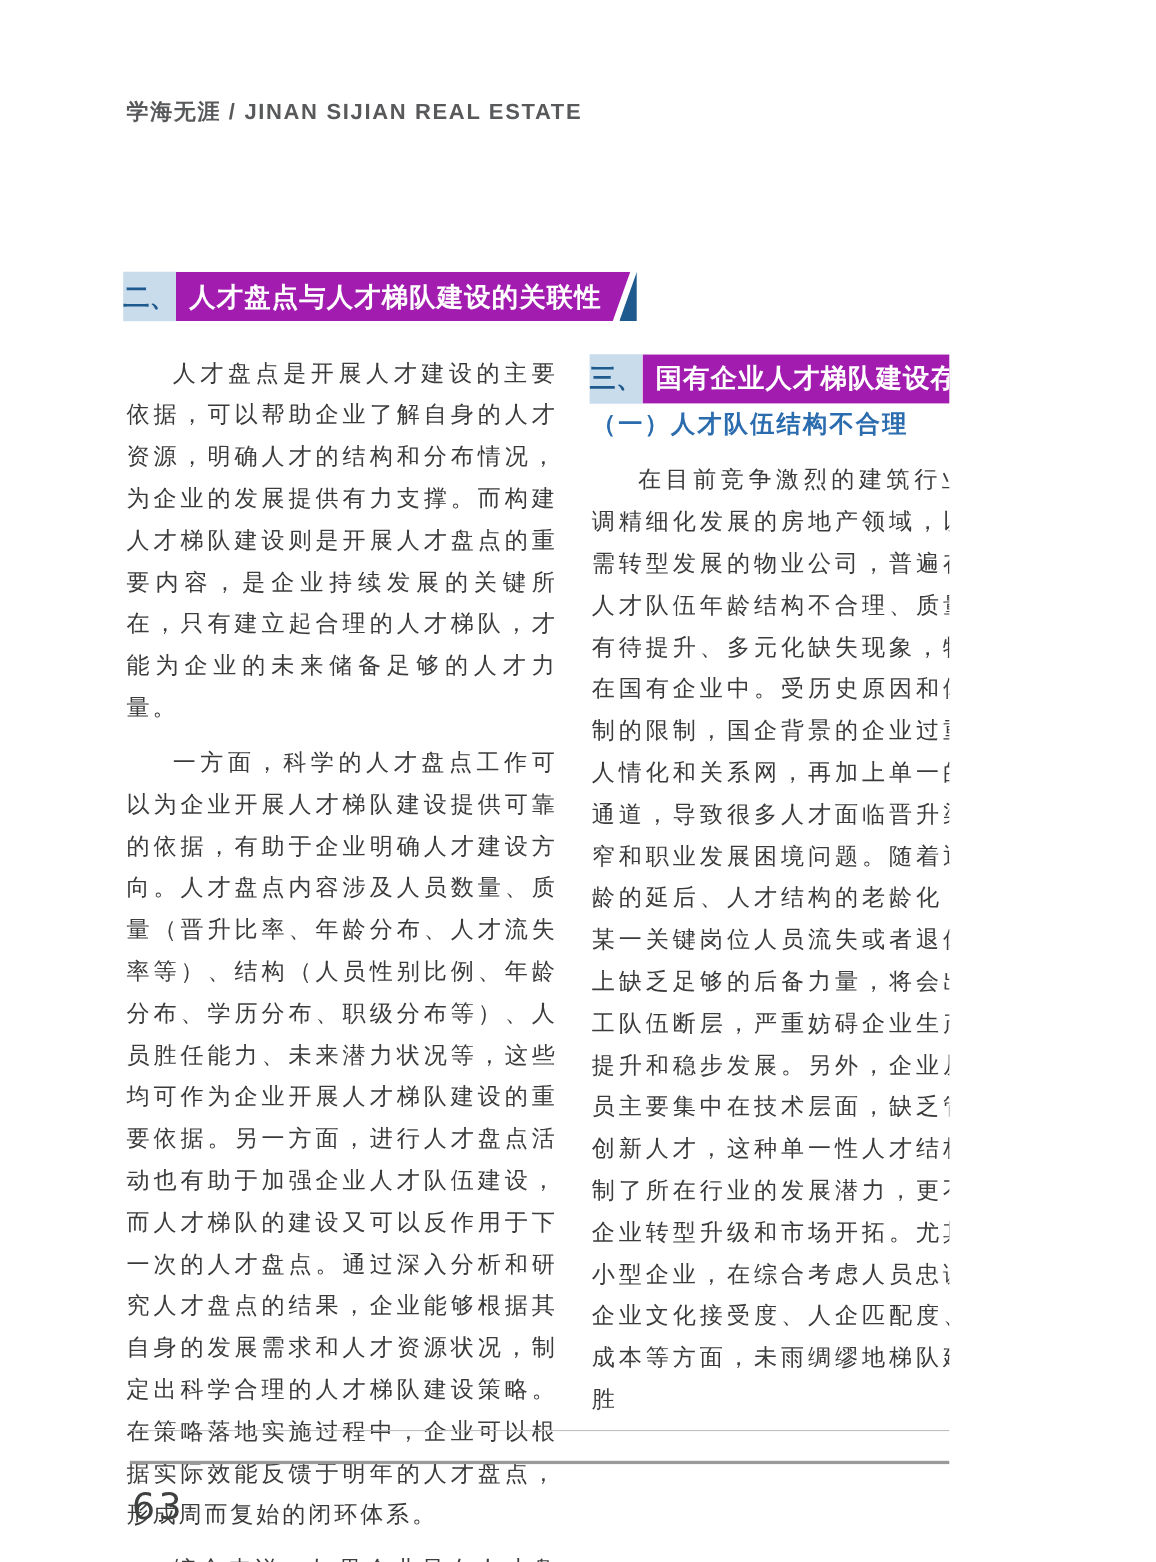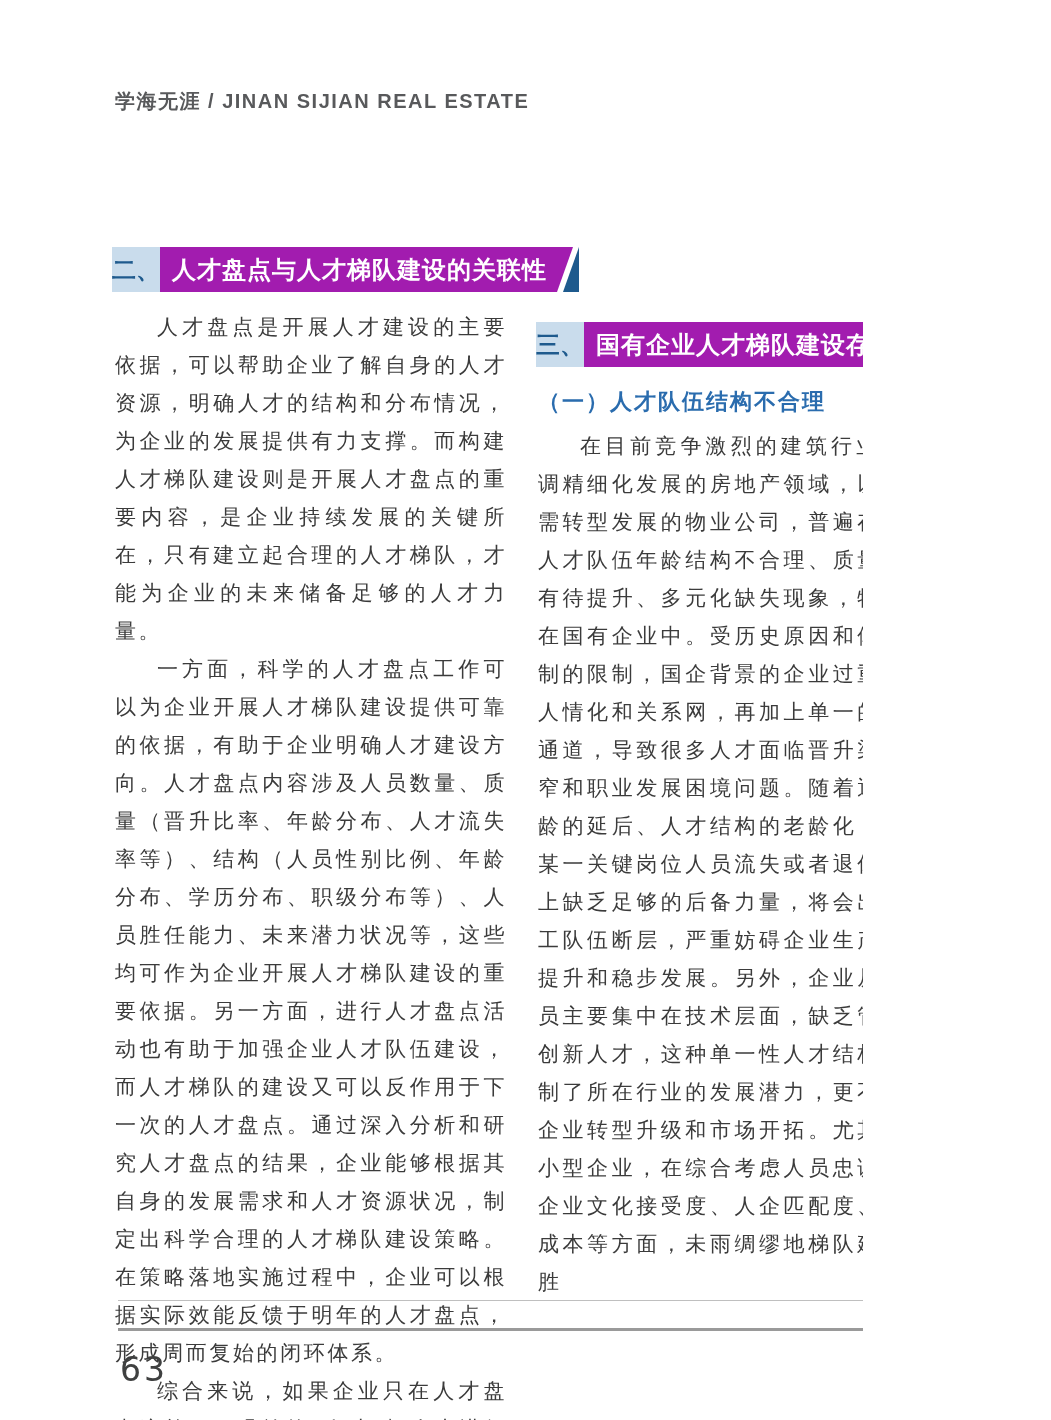--- a/index.html
+++ b/index.html
@@ -72,27 +72,26 @@
     font-family: "DejaVu Serif", serif;
     font-size: 21px;
     line-height: 38px;
     letter-spacing: 2.6px;
     color: #3b3b3b;
     text-align: justify;
     text-justify: inter-ideograph;
   }
   .col-left  { left: 115px; }
   .col-right { left: 538px; }
-  .column p.indent { text-indent: 2em; }
+  .column p.indent { text-indent: 2em; margin-top: 12px; }
   .column p { margin: 0; }
 
   .banner-3 { margin-top: 14px; margin-left: -2px; }
 
   .sub-heading {
-    margin-top: 16px;
     margin-bottom: 6px;
     font-family: Liberation Serif, serif;
     font-weight: bold;
     font-size: 22px;
     letter-spacing: 2px;
     color: #2a6cae;
   }
 
   
   .footer-thin-line {

